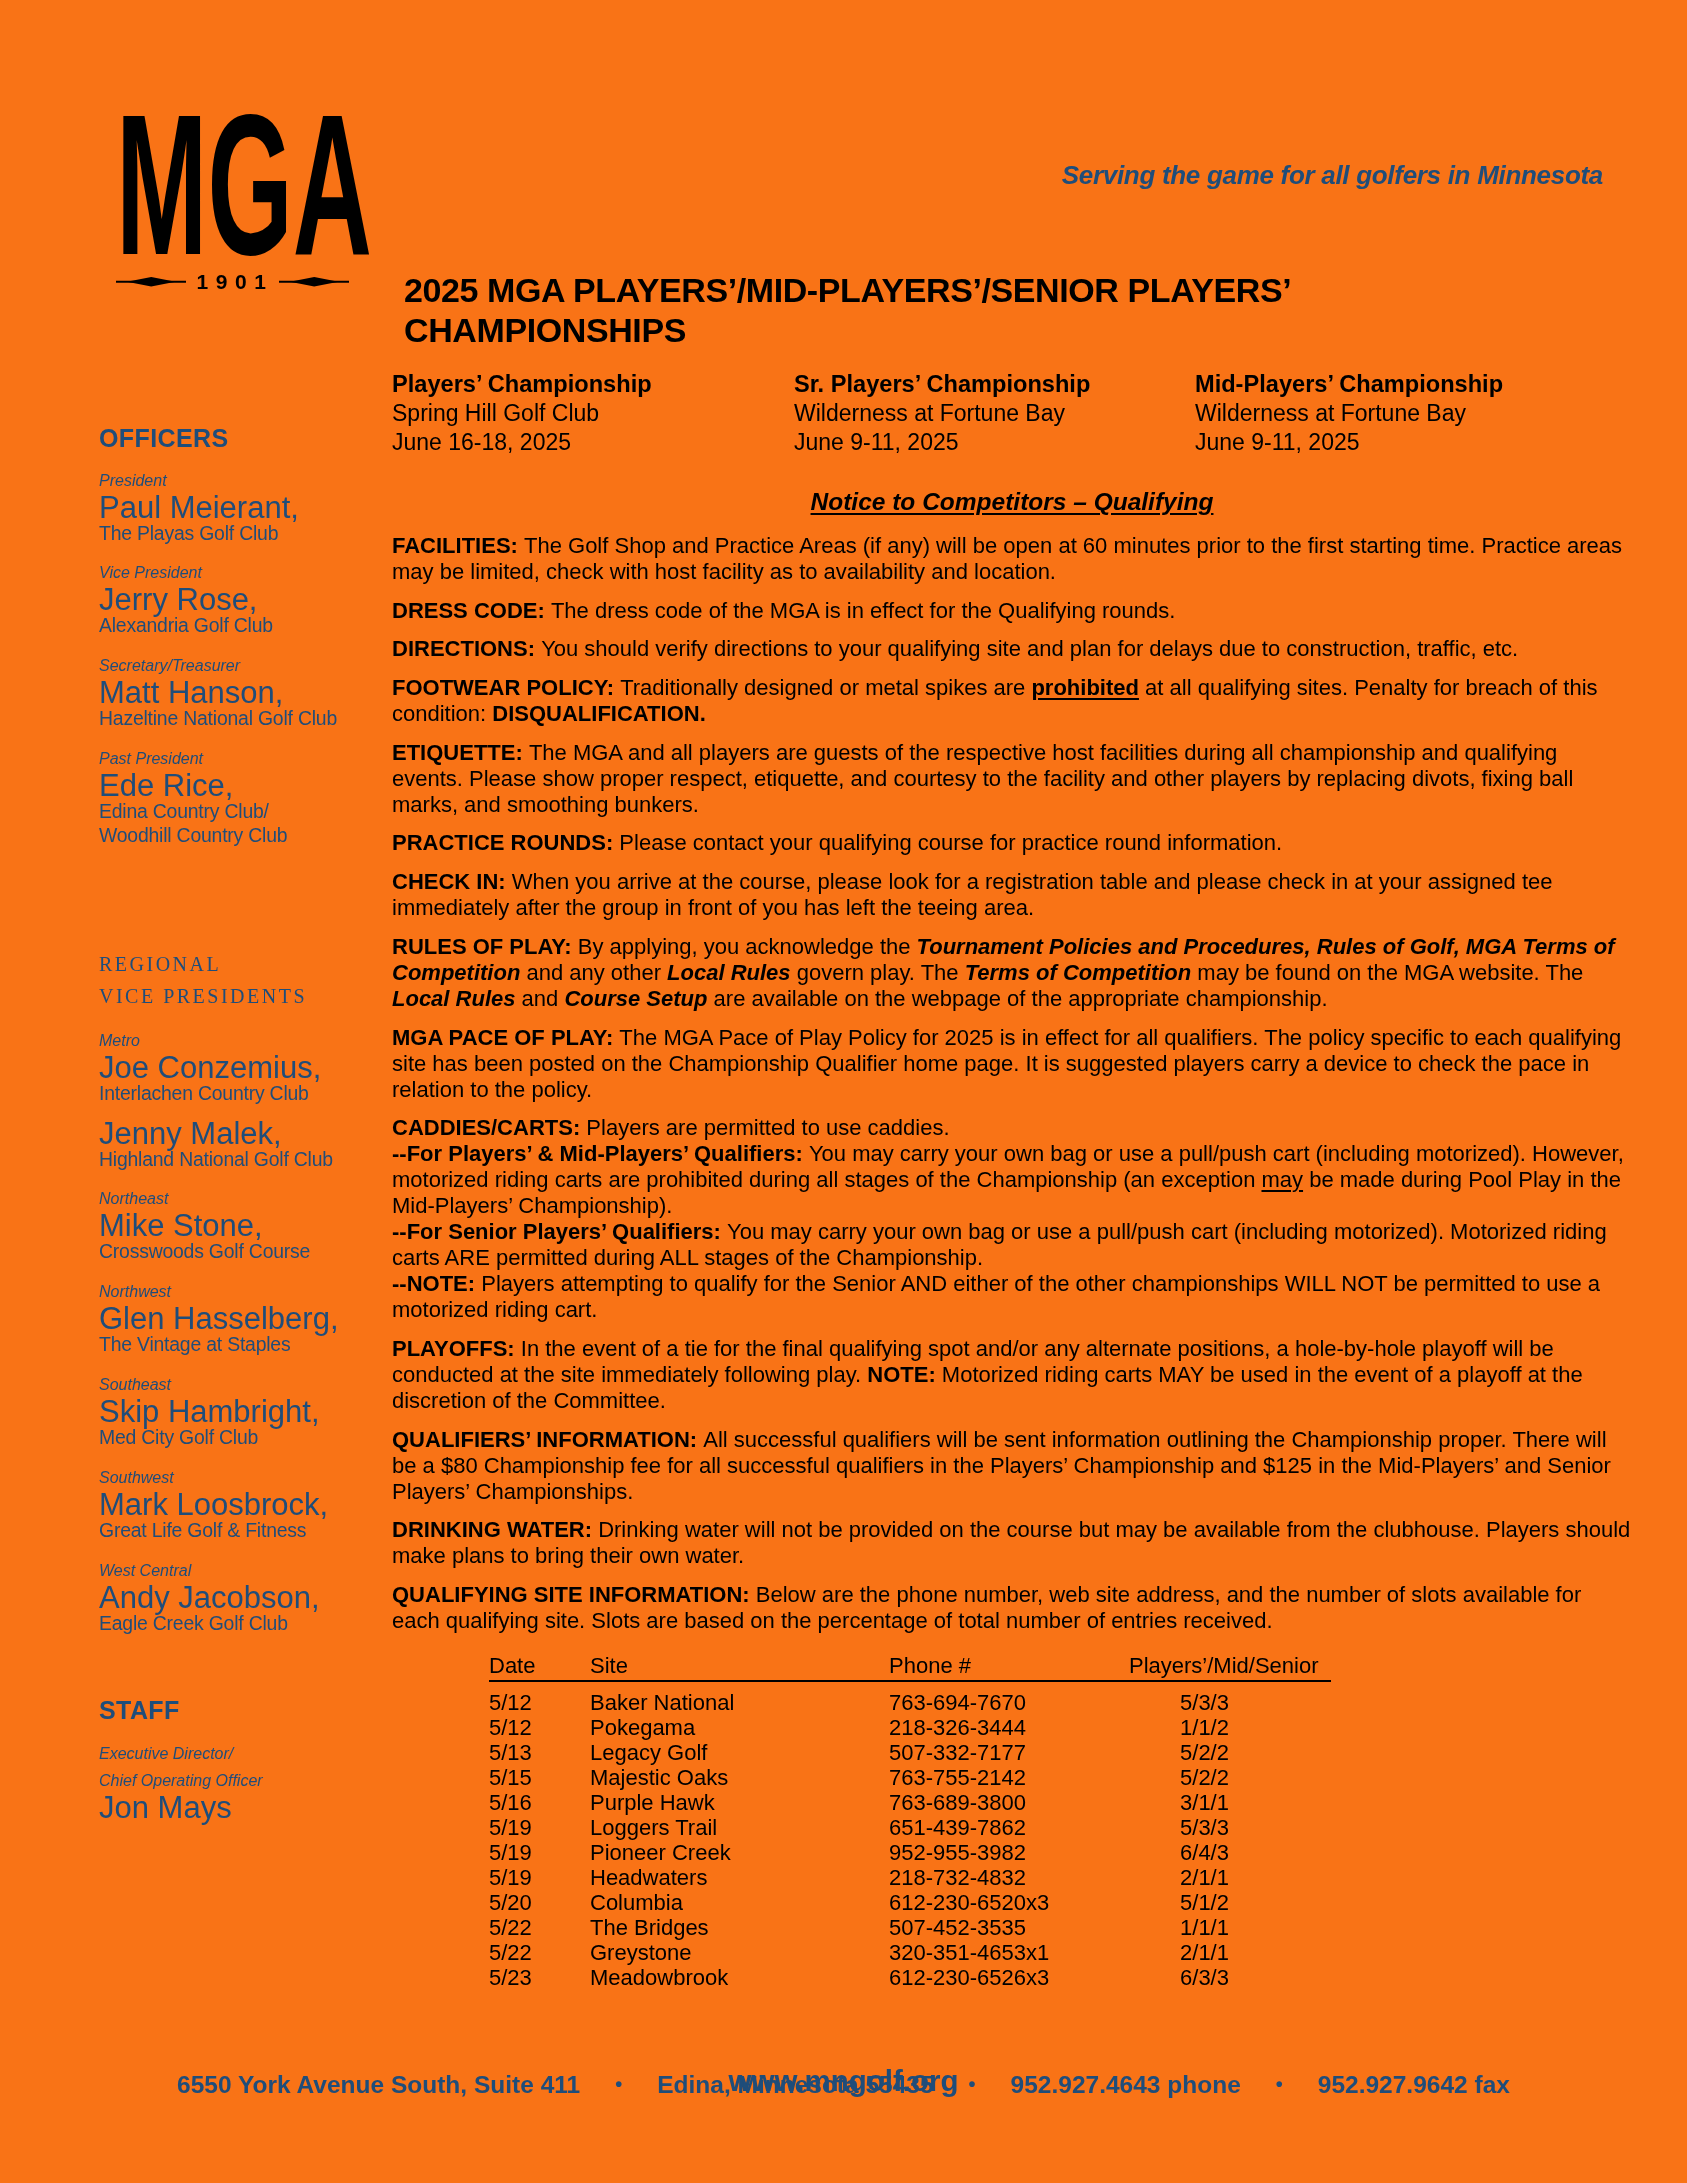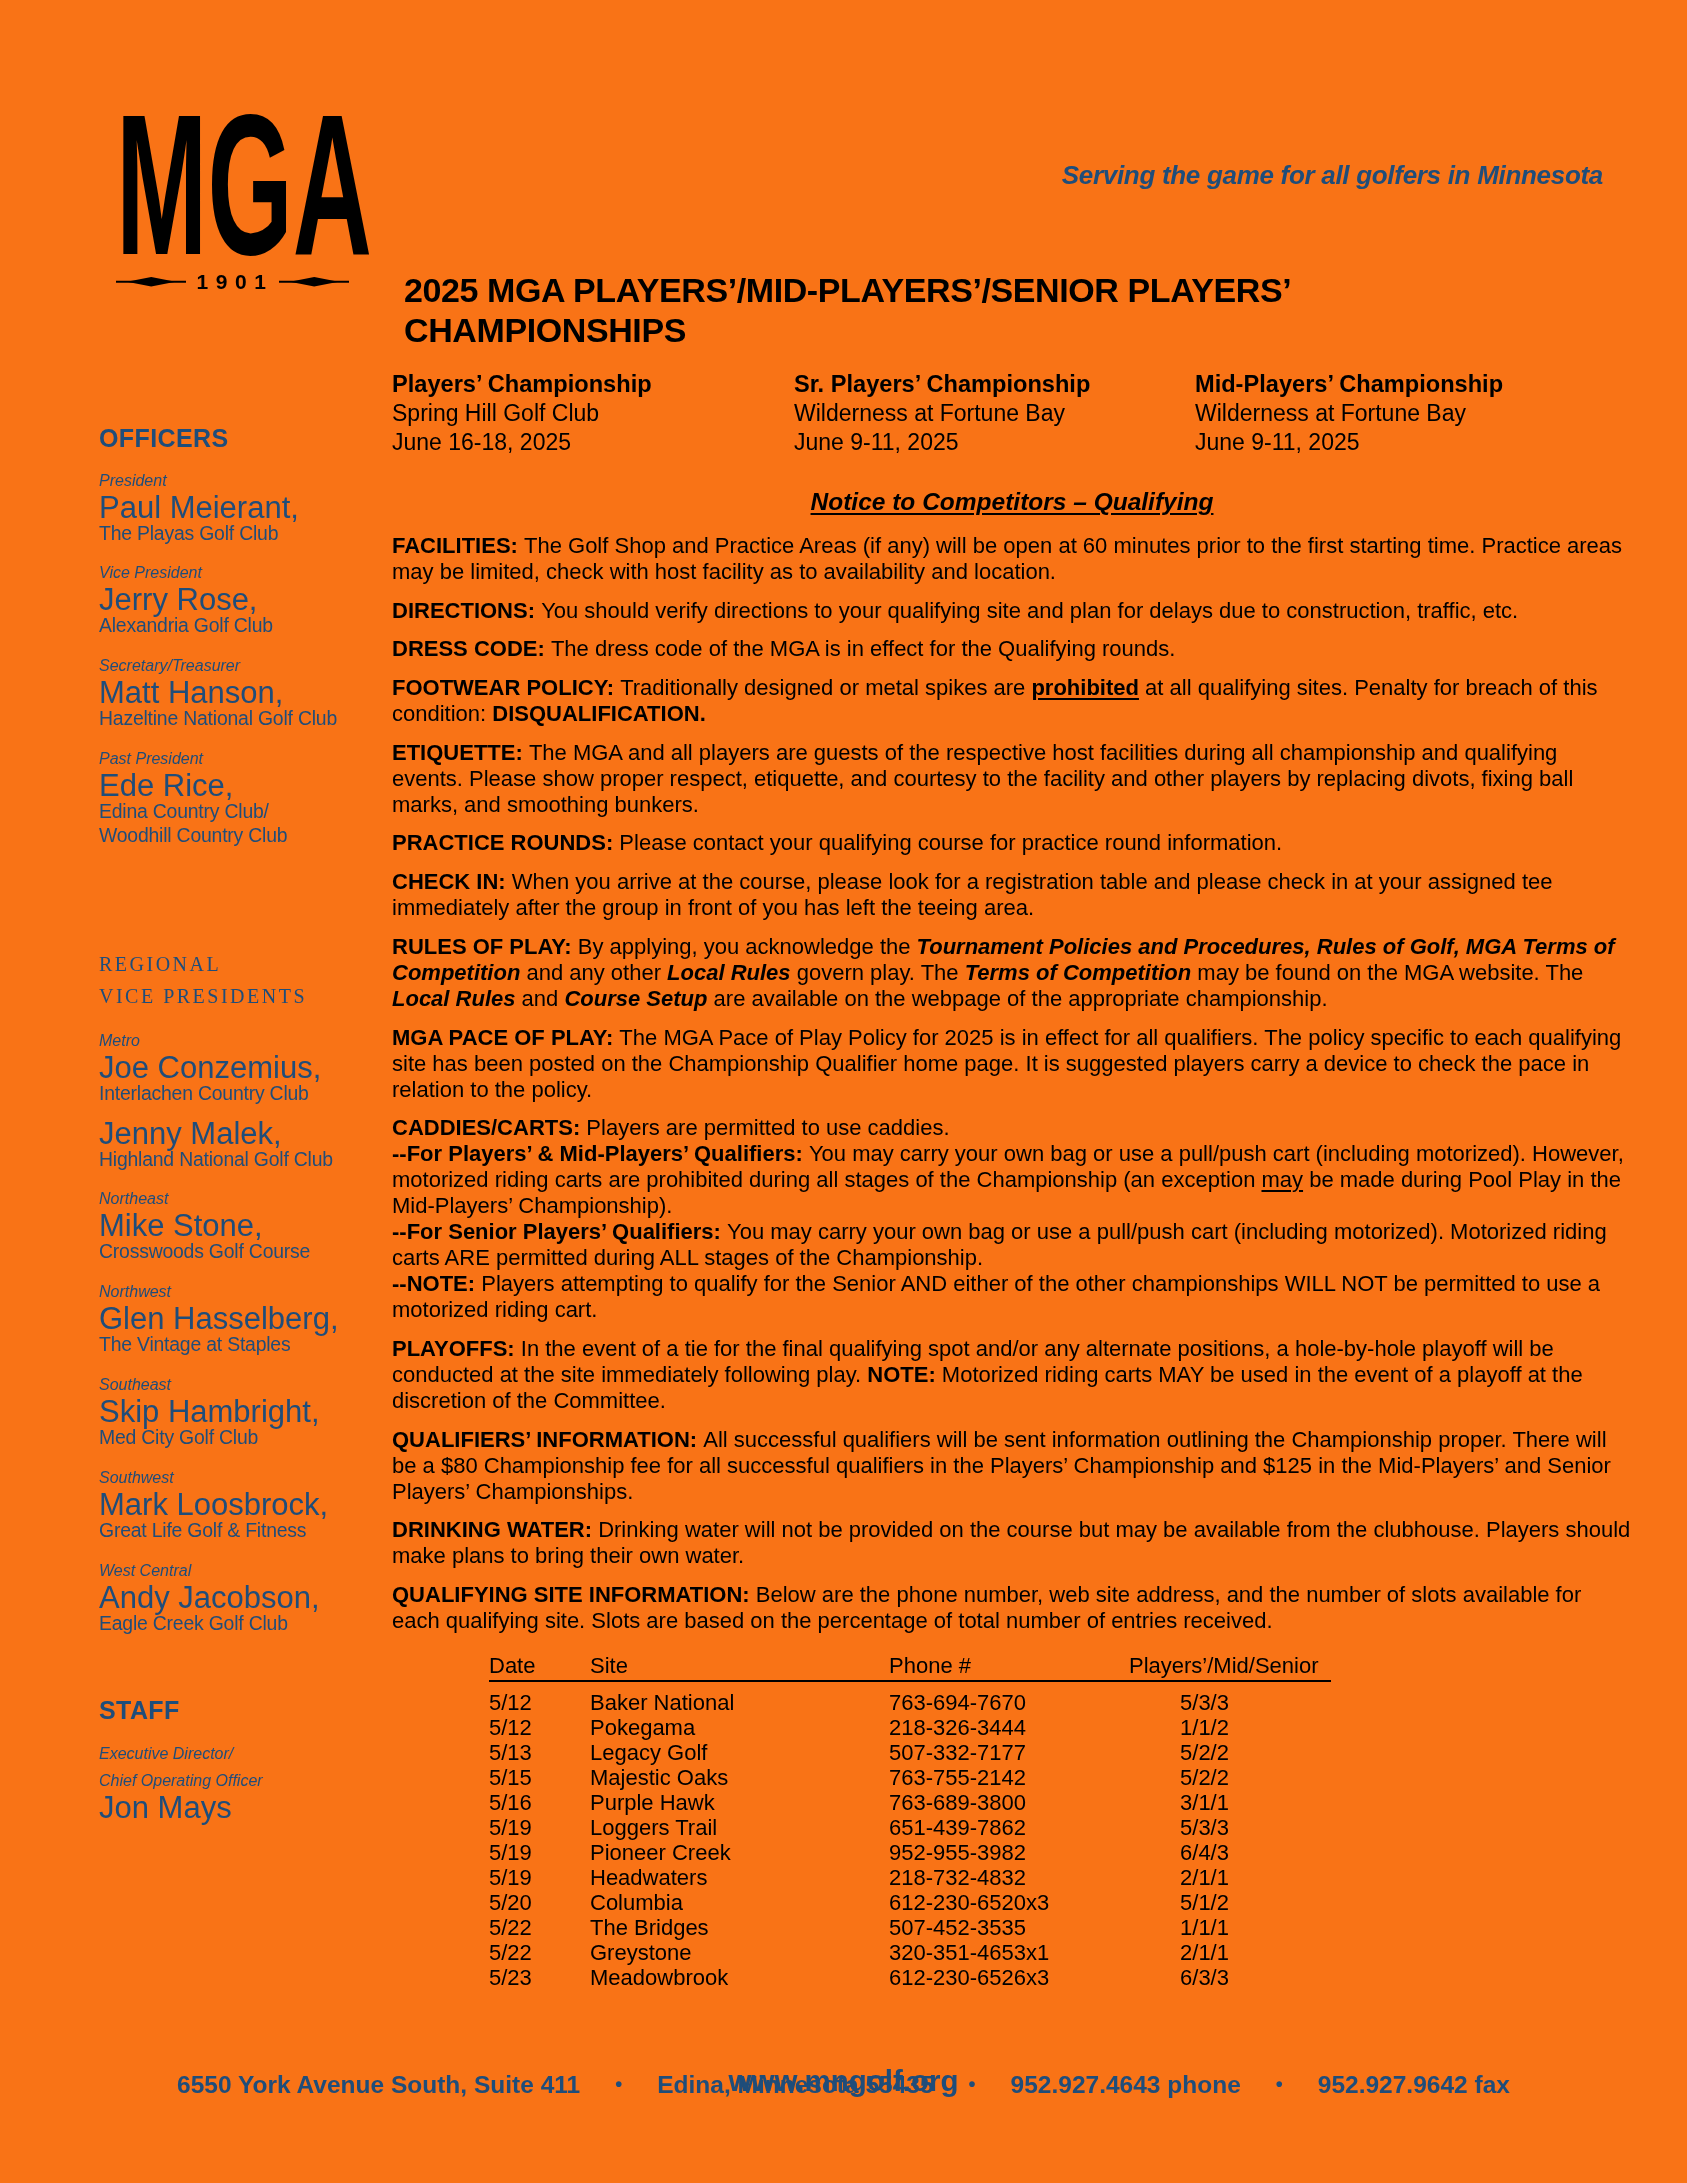--- a/index.html
+++ b/index.html
@@ -121,22 +121,22 @@
         <div class="c-name">Mid-Players’ Championship</div>
         <div class="c-site">Wilderness at Fortune Bay</div>
         <div class="c-dates">June 9-11, 2025</div>
       </div>
     </div>
 
   <div class="notice-heading">Notice to Competitors – Qualifying</div>
 
   <div class="body-col" id="body-col">
       <p><span class="b">FACILITIES:  </span><span>The Golf Shop and Practice Areas (if any) will be open at 60 minutes prior to the first starting time.  Practice areas may be limited, check with host facility as to availability and location.</span></p>
+      <p><span class="b">DRESS CODE:  </span><span>The dress code of the MGA is in effect for the Qualifying rounds.</span></p>
       <p><span class="b">DIRECTIONS:  </span><span>You should verify directions to your qualifying site and plan for delays due to construction, traffic, etc.</span></p>
-      <p><span class="b">DRESS CODE:  </span><span>The dress code of the MGA is in effect for the Qualifying rounds.</span></p>
       <p><span class="b">FOOTWEAR POLICY:  </span><span>Traditionally designed or metal spikes are </span><span class="b u">prohibited</span><span> at all qualifying sites.  Penalty for breach of this condition:  </span><span class="b">DISQUALIFICATION.</span></p>
       <p><span class="b">ETIQUETTE:  </span><span>The MGA and all players are guests of the respective host facilities during all championship and qualifying events.  Please show proper respect, etiquette, and courtesy to the facility and other players by replacing divots, fixing ball marks, and smoothing bunkers.</span></p>
       <p><span class="b">PRACTICE ROUNDS:  </span><span>Please contact your qualifying course for practice round information.</span></p>
       <p><span class="b">CHECK IN:  </span><span>When you arrive at the course, please look for a registration table and please check in at your assigned tee immediately after the group in front of you has left the teeing area.</span></p>
       <p><span class="b">RULES OF PLAY: </span><span>By applying, you acknowledge the </span><span class="b i">Tournament Policies and Procedures, Rules of Golf, MGA Terms of Competition</span><span> and any other </span><span class="b i">Local Rules</span><span> govern play.  The </span><span class="b i">Terms of Competition</span><span> may be found on the MGA website.  The </span><span class="b i">Local Rules</span><span> and </span><span class="b i">Course Setup</span><span> are available on the webpage of the appropriate championship.</span></p>
       <p><span class="b">MGA PACE OF PLAY: </span><span>The MGA Pace of Play Policy for 2025 is in effect for all qualifiers.  The policy specific to each qualifying site has been posted on the Championship Qualifier home page.  It is suggested players carry a device to check the pace in relation to the policy.</span></p>
       <p class="tight"><span class="b">CADDIES/CARTS: </span><span>Players are permitted to use caddies.</span></p>
       <p class="tight"><span class="b">--For Players’ &amp; Mid-Players’ Qualifiers: </span><span>You may carry your own bag or use a pull/push cart (including motorized).  However, motorized riding carts are prohibited during all stages of the Championship (an exception </span><span class="u">may</span><span> be made during Pool Play in the Mid-Players’ Championship).</span></p>
       <p class="tight"><span class="b">--For Senior Players’ Qualifiers: </span><span>You may carry your own bag or use a pull/push cart (including motorized).  Motorized riding carts ARE permitted during ALL stages of the Championship.</span></p>
       <p><span class="b">--NOTE: </span><span>Players attempting to qualify for the Senior AND either of the other championships WILL NOT be permitted to use a motorized riding cart.</span></p>

